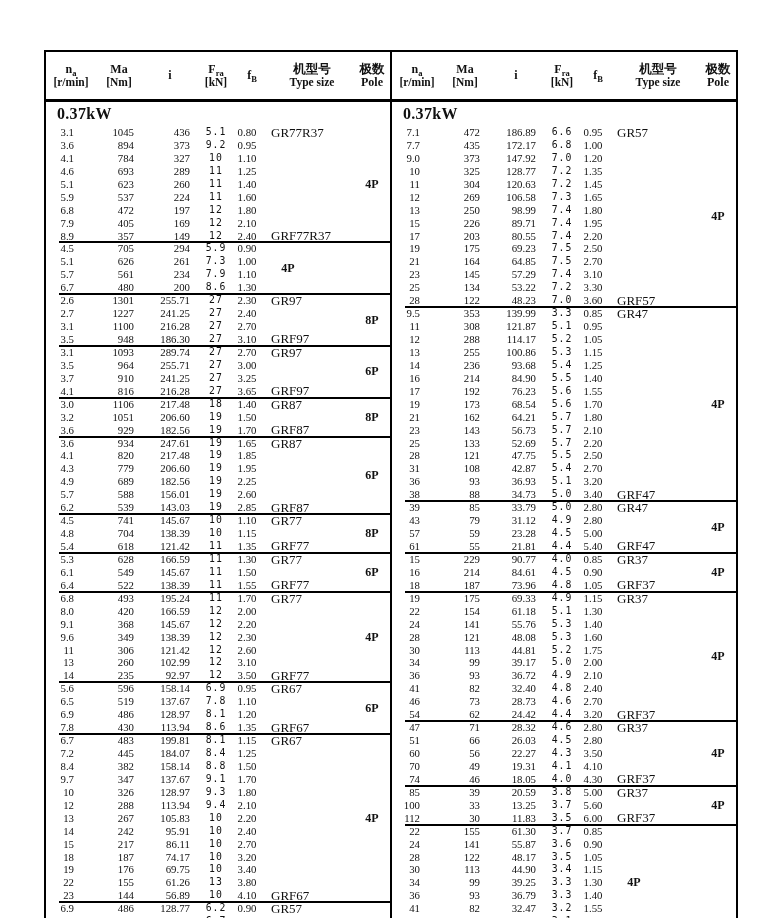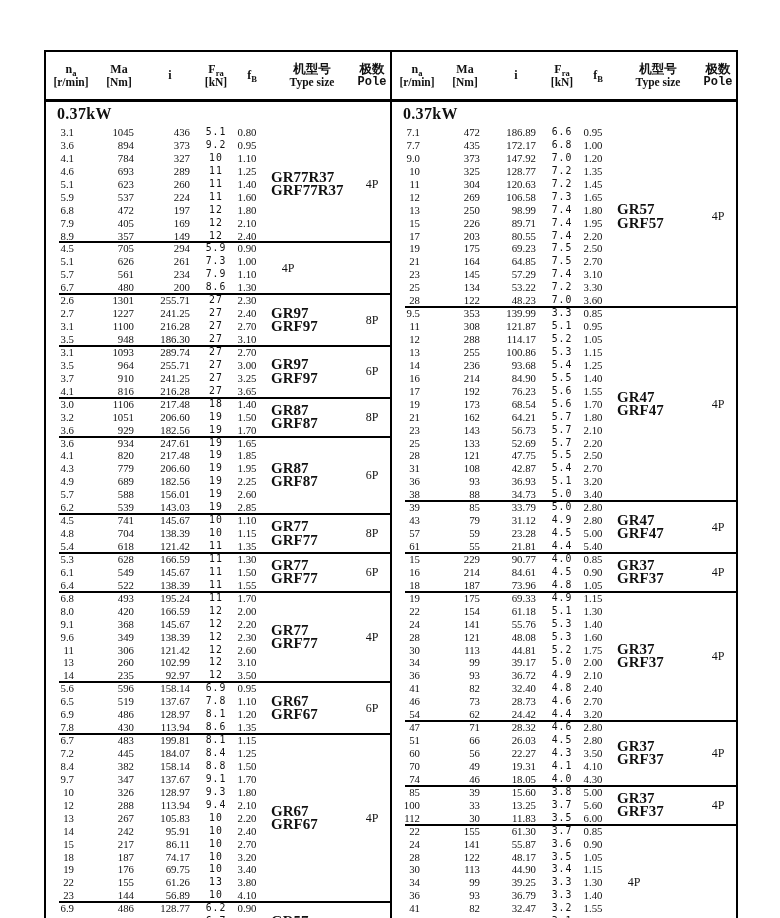--- a/index.html
+++ b/index.html
@@ -19,21 +19,21 @@
     height:47px;border-bottom:3px solid #000;flex:0 0 auto;
     display:grid;grid-template-columns:50px 46px 56px 36px 36px 84px 36px;
   }
   .hcell{
     display:flex;flex-direction:column;justify-content:center;align-items:center;
     font-weight:bold;font-size:12px;line-height:13px;text-align:center;
   }
   .hcell sub{font-size:8.5px;line-height:0;}
   .hunit{font-size:11.5px;font-weight:bold;}
   .cjk{font-family:"Liberation Sans",sans-serif;font-size:12.5px;}
-  .mono{font-family:Liberation Mono, monospace;font-size:12px;letter-spacing:0;}
+  .mono{font-family:Liberation Serif, serif;font-size:12px;letter-spacing:0;}
   
   .section{
     flex:0 0 auto;height:24px;line-height:24px;
     font-size:16px;font-weight:bold;padding-left:11px;letter-spacing:0.3px;
   }
   
   .groups{flex:1 1 auto;display:flex;flex-direction:column;}
   .group{display:flex;position:relative;}
   .group:not(:last-child)::after{
     content:"";position:absolute;left:13px;right:0;bottom:-1px;height:2px;background:#000;z-index:2;
@@ -45,26 +45,26 @@
   }
   .c-na{text-align:right;padding-right:22px;}
   .c-ma{text-align:right;padding-right:8px;}
   .c-i{text-align:right;padding-right:8px;}
   .c-fra{
     text-align:center;font-family:"DejaVu Sans Mono",monospace;
     font-size:9.8px;letter-spacing:1px;
   }
   .c-fb{text-align:center;padding-right:10px;}
   .gtype{
-    width:84px;display:flex;flex-direction:column;justify-content:center;
-    font-weight:bold;font-size:15px;line-height:13.5px;padding-left:1px;box-sizing:border-box;
+    width:84px;display:flex;flex-direction:column;justify-content:space-between;
+    font-weight:normal;font-size:13px;line-height:13.5px;padding-left:1px;box-sizing:border-box;
   }
   .gpole{
     width:36px;display:flex;align-items:center;justify-content:center;
-    font-weight:normal;font-size:12px;
+    font-weight:bold;font-size:12px;
   }
 </style>
 </head>
 <body>
 
 <div class="sheet">
   <div class="half" id="half-0">
       <div class="thead">
         <div class="hcell">
           <div class="hmain"><span>n</span><sub>a</sub></div>
@@ -1125,21 +1125,21 @@
           </div>
           <div class="gpole">
             <span>4P</span>
           </div>
         </div>
         <div class="group">
           <div class="grows">
             <div class="row">
               <div class="c-na">85</div>
               <div class="c-ma">39</div>
-              <div class="c-i">15.60</div>
+              <div class="c-i">20.59</div>
               <div class="c-fra">3.8</div>
               <div class="c-fb">5.00</div>
             </div>
             <div class="row">
               <div class="c-na">100</div>
               <div class="c-ma">33</div>
               <div class="c-i">13.25</div>
               <div class="c-fra">3.7</div>
               <div class="c-fb">5.60</div>
             </div>

